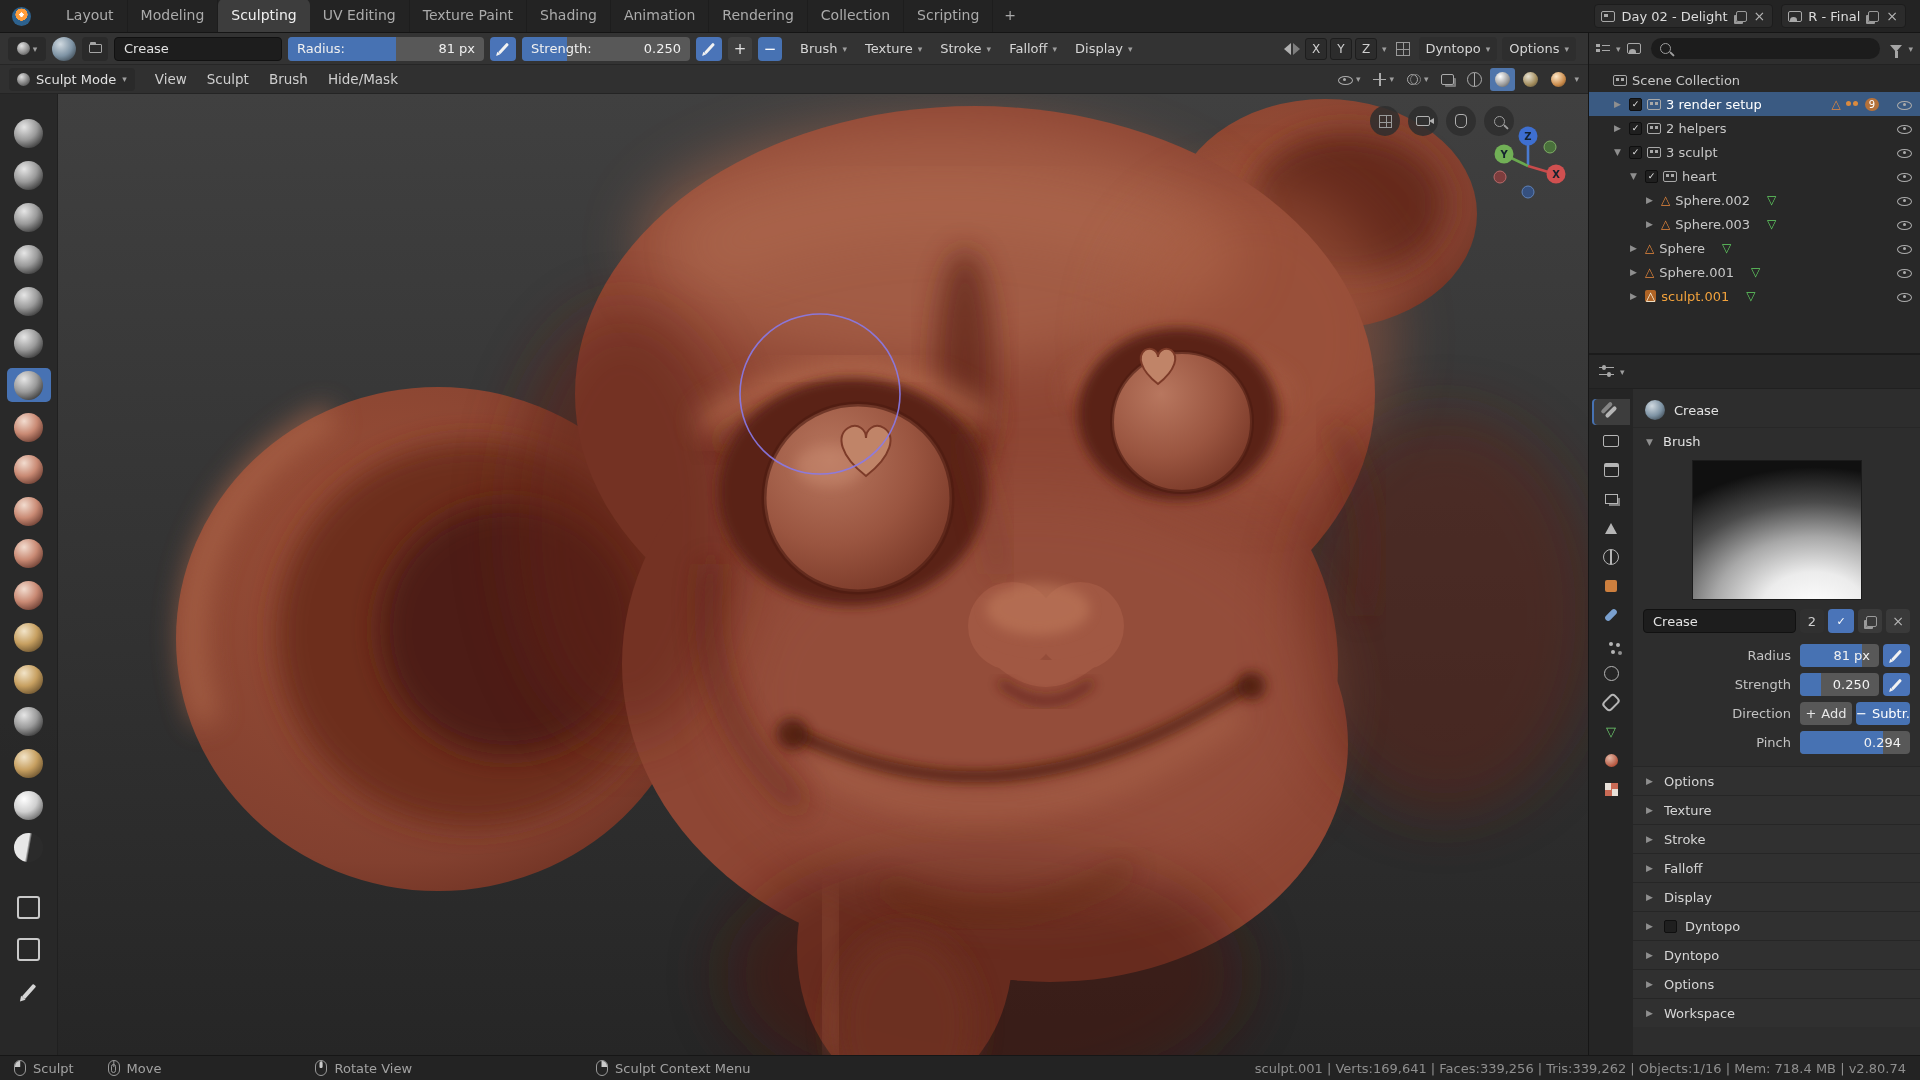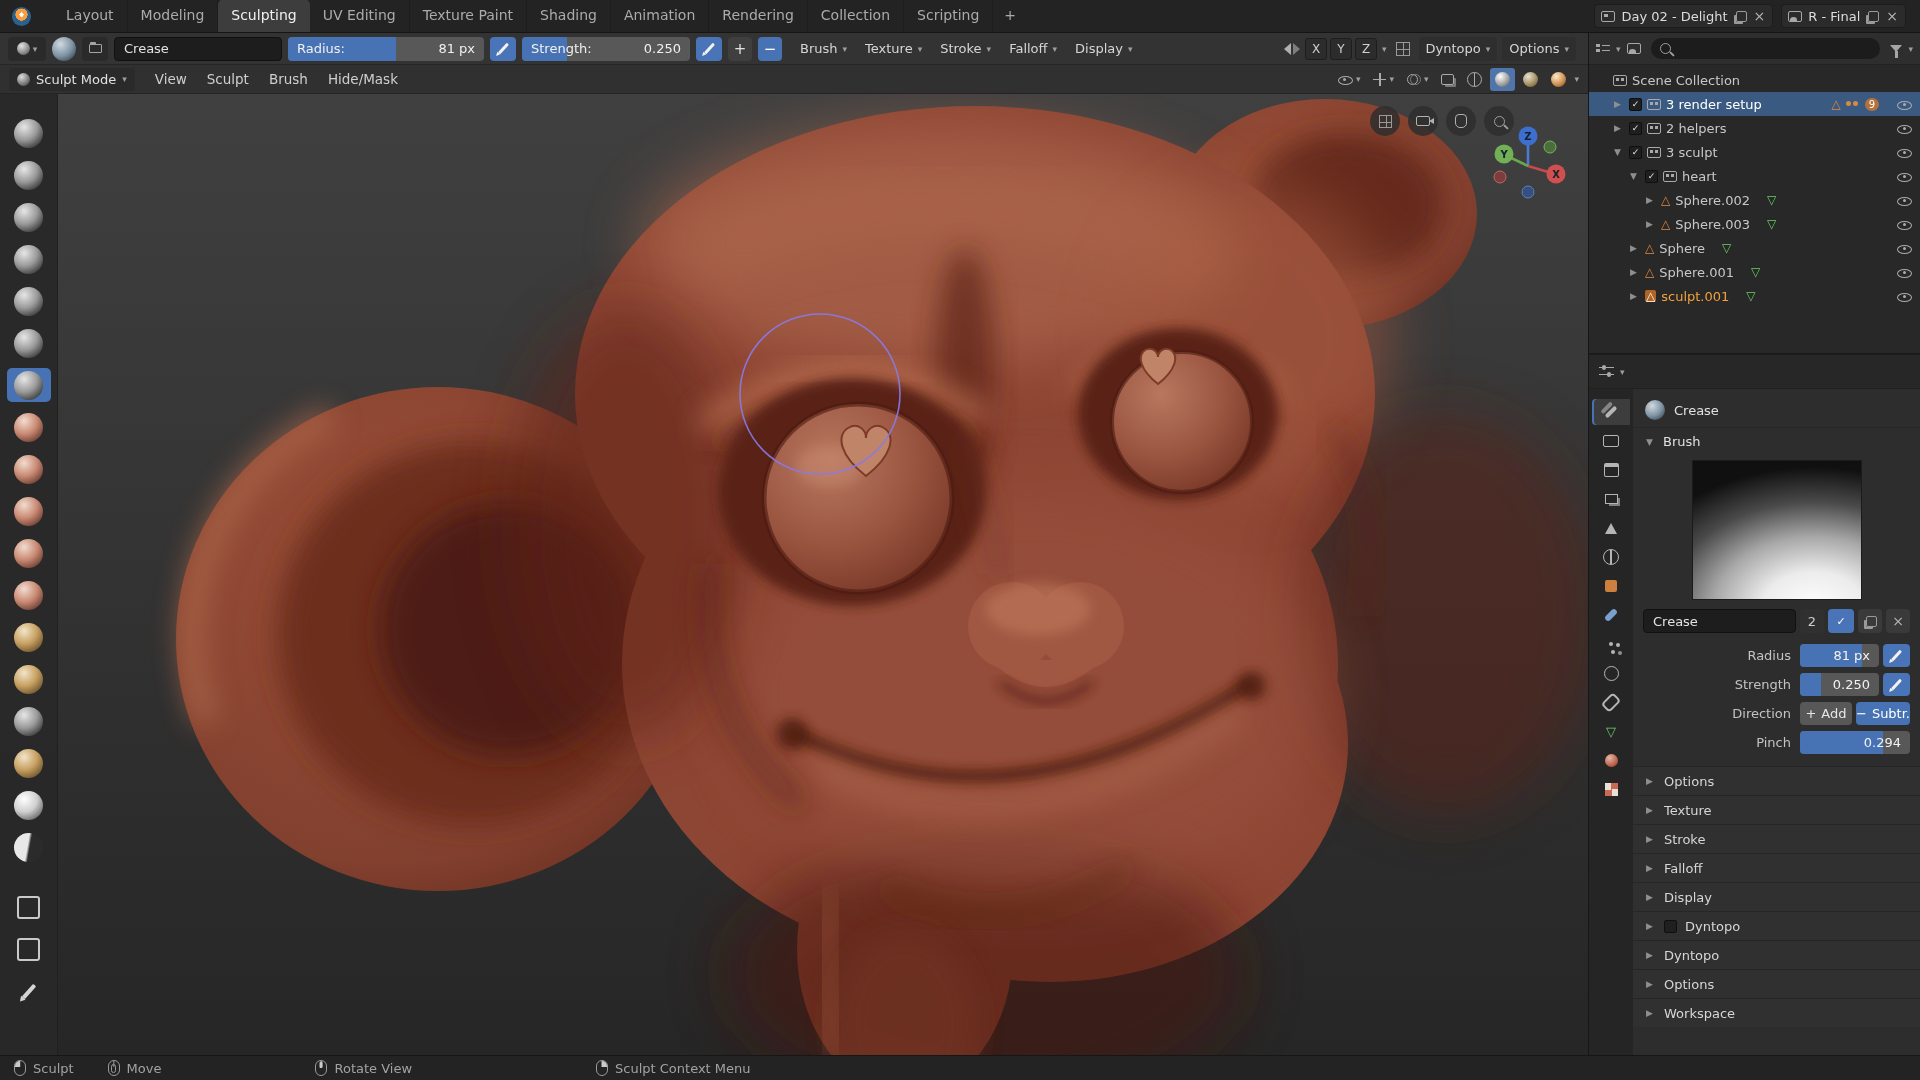--- a/index.html
+++ b/index.html
@@ -823,14 +823,15 @@
         </span>
         <span class="sb-item">
           <span class="mi mi-middle"></span>
           <span>Rotate View</span>
         </span>
         <span class="sb-item">
           <span class="mi mi-right"></span>
           <span>Sculpt Context Menu</span>
         </span>
       </div>
+    <div id="sb-info">sculpt.001 | Verts:169,641 | Faces:339,256 | Tris:339,262 | Objects:1/16 | Mem: 718.4 MB | v2.80.74</div>
   </footer>
 </div>
 
 </body></html>

